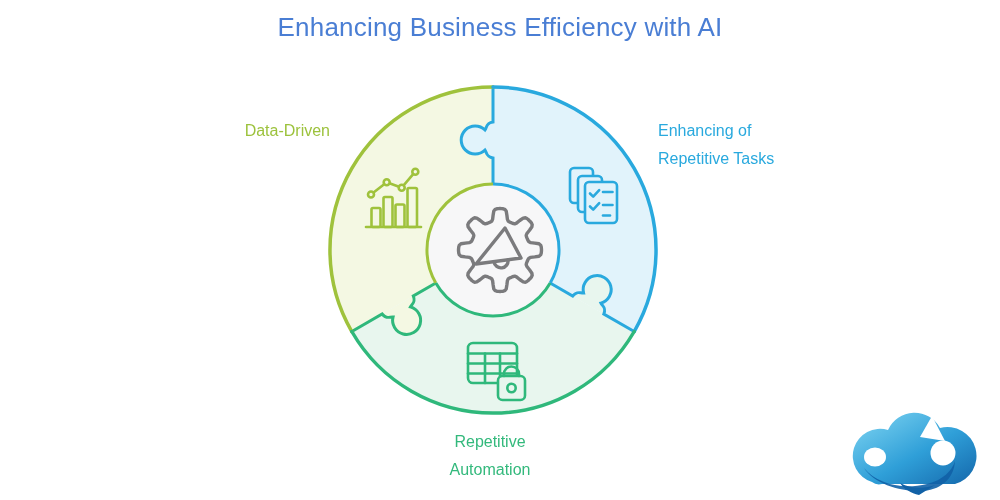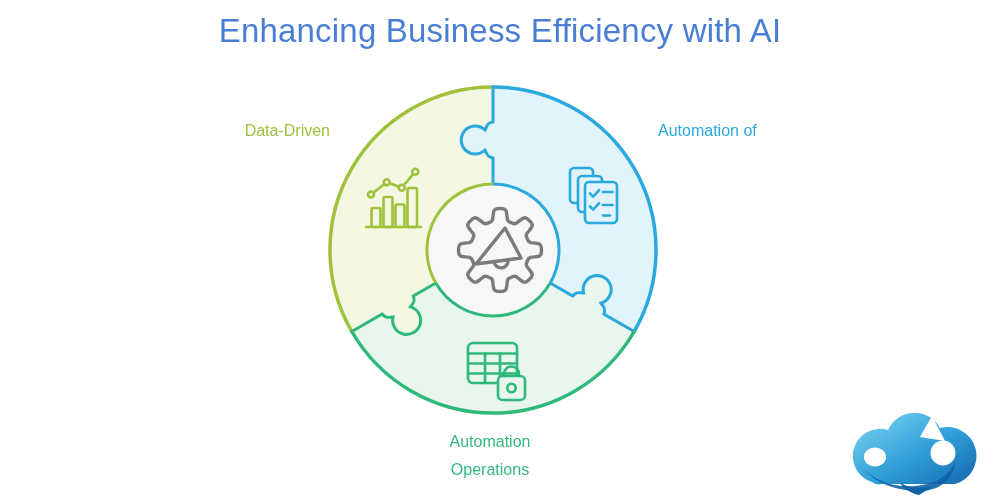--- a/index.html
+++ b/index.html
@@ -1,19 +1,19 @@
 <!DOCTYPE html>
 <html><head>
 <meta charset="utf-8">
 <style>
   html,body{margin:0;padding:0;background:#ffffff;}
   #stage{position:relative;width:1000px;height:500px;overflow:hidden;
          font-family:"Liberation Sans","DejaVu Sans",sans-serif;background:#ffffff;}
   .title{position:absolute;left:0;right:0;top:12px;text-align:center;
-         font-size:33px;font-weight:500;color:#4a7ed4;letter-spacing:.2px;}
+         font-size:26px;font-weight:500;color:#4a7ed4;letter-spacing:.2px;}
   .seg-label{position:absolute;font-size:16px;line-height:27.5px;font-weight:500;}
   .lab-olive{top:117px;left:140px;width:190px;text-align:right;color:#9cc23c;}
   .lab-blue {top:117px;left:658px;width:240px;text-align:left;color:#29a9de;}
   .lab-green{top:428px;left:380px;width:220px;text-align:center;color:#33b97c;}
   .lab-line{display:block;}
   svg{position:absolute;top:0;left:0;}
   #logo{left:842px;top:404px;}
 </style>
 </head>
 <body>
@@ -81,25 +81,26 @@
       <rect x="498" y="376" width="27" height="24" rx="4.5" fill="#e8f6ee"></rect>
       <path d="M504,376 v-2 a7.5,7.5 0 0 1 15,0 v2"></path>
       <circle cx="511.5" cy="388" r="4.2"></circle>
     </g>
   </svg>
 
   <div class="seg-label lab-olive">
     <span class="lab-line">Data-Driven</span>
   </div>
   <div class="seg-label lab-blue">
-    <span class="lab-line">Automation of</span>
+    <span class="lab-line">Enhancing of</span>
+    <span class="lab-line">Repetitive Tasks</span>
   </div>
   <div class="seg-label lab-green">
+    <span class="lab-line">Repetitive</span>
     <span class="lab-line">Automation</span>
-    <span class="lab-line">Operations</span>
   </div>
 
   <svg id="logo" width="140" height="92" viewBox="0 0 140 92">
     <defs>
       <linearGradient id="lgA" x1="0" y1="0" x2="1" y2="1">
         <stop offset="0" stop-color="#82d7f3"></stop>
         <stop offset="0.55" stop-color="#2f9fd8"></stop>
         <stop offset="1" stop-color="#1467ab"></stop>
       </linearGradient>
     </defs>

